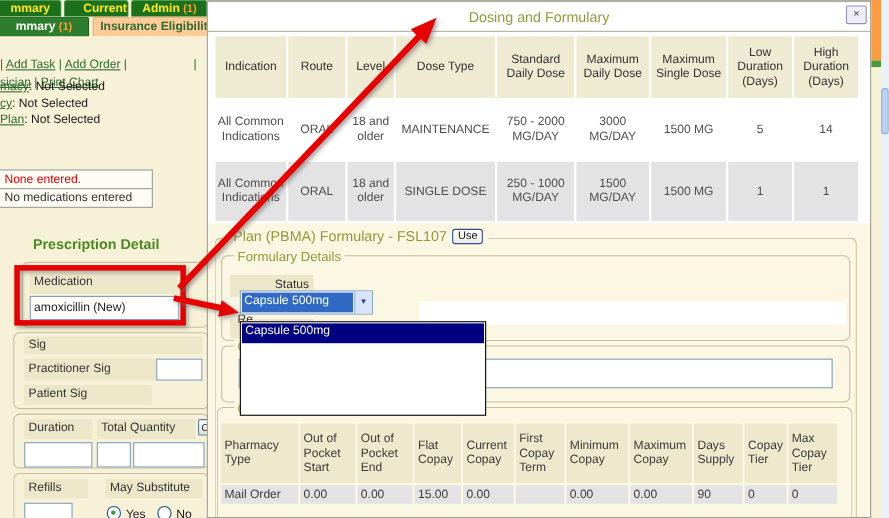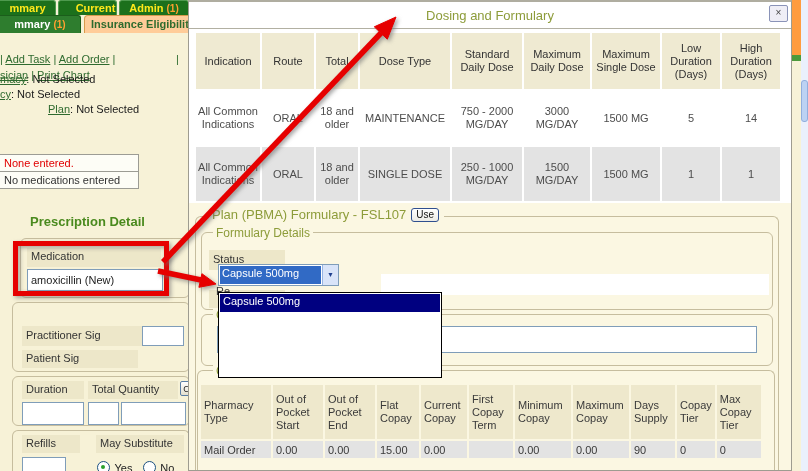--- a/index.html
+++ b/index.html
@@ -83,36 +83,37 @@
   <div class="abs lnkline" style="left:0;top:53px;">
     <span>| </span><span class="lnk">Add Task</span><span> | </span><span class="lnk">Add Order</span><span> |</span>
   </div>
   <div class="abs lnkline" style="left:176px;top:53px;">|</div>
   <div class="abs lnkline" style="left:0;top:73px;">
     <span class="lnk">macy</span><span class="plain">: Not Selected</span>
   </div>
   <div class="abs lnkline" style="left:0;top:88px;">
     <span class="lnk">cy</span><span class="plain">: Not Selected</span>
   </div>
-  <div class="abs lnkline" style="left:0;top:103px;margin-left:48px;">
+  <div class="abs lnkline" style="left:0;top:103px;">
     <span class="lnk">Plan</span><span class="plain">: Not Selected</span>
   </div>
 
   <div id="meds-box" class="abs">
     <div class="r1">None entered.</div>
     <div class="r2">No medications entered</div>
   </div>
 
   <div id="rx-heading" class="abs">Prescription Detail</div>
 
   <div class="abs gbox" style="left:20px;top:238px;width:170px;height:60px;"></div>
   <div class="abs bar" style="left:27px;top:248px;width:134px;height:19px;">Medication</div>
   <div class="abs inp" style="left:27px;top:269px;width:136px;height:22px;padding-top:4px;">amoxicillin (New)</div>
 
   <div class="abs gbox" style="left:12px;top:302px;width:178px;height:70px;"></div>
+  <div class="abs bar" style="left:22px;top:306px;width:162px;height:16px;padding-top:1px;">Sig</div>
   <div class="abs bar" style="left:22px;top:326px;width:132px;height:20px;padding-top:3px;">Practitioner Sig</div>
   <div class="abs inp" style="left:142px;top:326px;width:42px;height:20px;"></div>
   <div class="abs bar" style="left:22px;top:350px;width:116px;height:18px;padding-top:2px;">Patient Sig</div>
 
   <div class="abs gbox" style="left:12px;top:376px;width:178px;height:50px;"></div>
   <div class="abs bar" style="left:22px;top:381px;width:62px;height:18px;">Duration</div>
   <div class="abs bar" style="left:88px;top:381px;width:90px;height:18px;">Total Quantity</div>
   <div class="abs xpbtn" style="left:180px;top:381px;width:13px;height:15px;line-height:14px;">C</div>
   <div class="abs inp" style="left:22px;top:402px;width:62px;height:23px;"></div>
   <div class="abs inp" style="left:88px;top:402px;width:31px;height:23px;"></div>
@@ -147,21 +148,21 @@
         <col style="width:70px">
         <col style="width:66px">
         <col style="width:68px">
         <col style="width:58px">
         <col style="width:58px">
       </colgroup>
     <thead>
       <tr>
         <th>Indication</th>
         <th>Route</th>
-        <th>Total</th>
+        <th>Level</th>
         <th>Dose Type</th>
         <th>Standard Daily Dose</th>
         <th>Maximum Daily Dose</th>
         <th>Maximum Single Dose</th>
         <th>Low Duration (Days)</th>
         <th>High Duration (Days)</th>
       </tr>
     </thead>
     <tbody>
       <tr class="rw">
@@ -190,21 +191,21 @@
   </table>
 
   <div class="abs gbox" style="left:6px;top:214px;width:584px;height:262px;border-bottom:none;"></div>
   <div id="plan-heading">
     <span>Plan (PBMA) Formulary - FSL107</span>
     <button id="use-btn">Use</button>
   </div>
 
   <div class="abs gbox" style="left:12px;top:230px;width:572px;height:78px;"></div>
   <div class="legend" style="left:24px;top:224px;">Formulary Details</div>
-  <div class="abs bar" style="left:20px;top:248px;width:76px;height:20px;padding-top:3px;">Status</div>
+  <div class="abs bar" style="left:20px;top:248px;width:76px;height:20px;padding-top:3px;text-align:right;">Status</div>
   <div class="abs" style="left:192px;top:272px;width:388px;height:21px;background:#fff;"></div>
   <div class="abs bar" style="left:20px;top:288px;width:76px;height:18px;"></div>
 
   <div class="abs gbox" style="left:12px;top:312px;width:572px;height:52px;"></div>
   <div class="legend" style="left:24px;top:306px;">C</div>
   <div class="abs inp" style="left:28px;top:324px;width:540px;height:27px;"></div>
 
   <div class="abs gbox" style="left:8px;top:368px;width:578px;height:110px;border-bottom:none;"></div>
   <div class="legend" style="left:24px;top:362px;">Copay Details</div>
 

